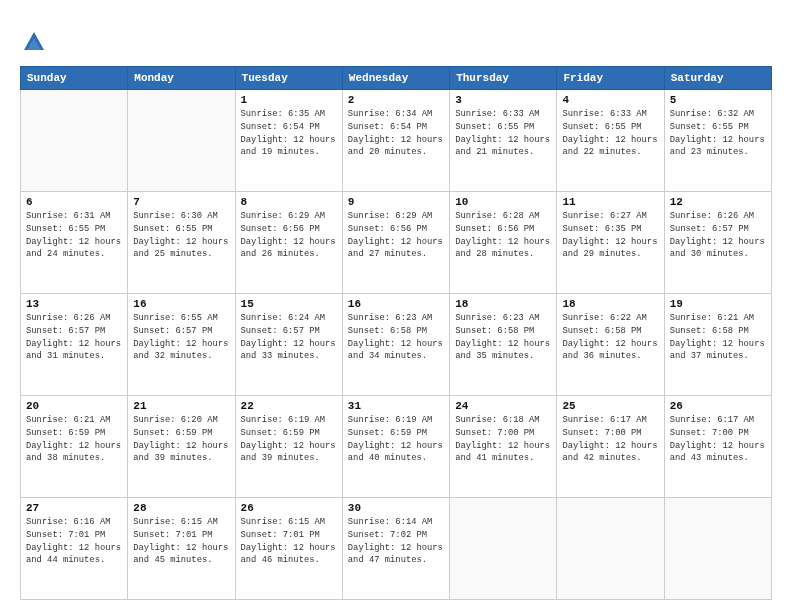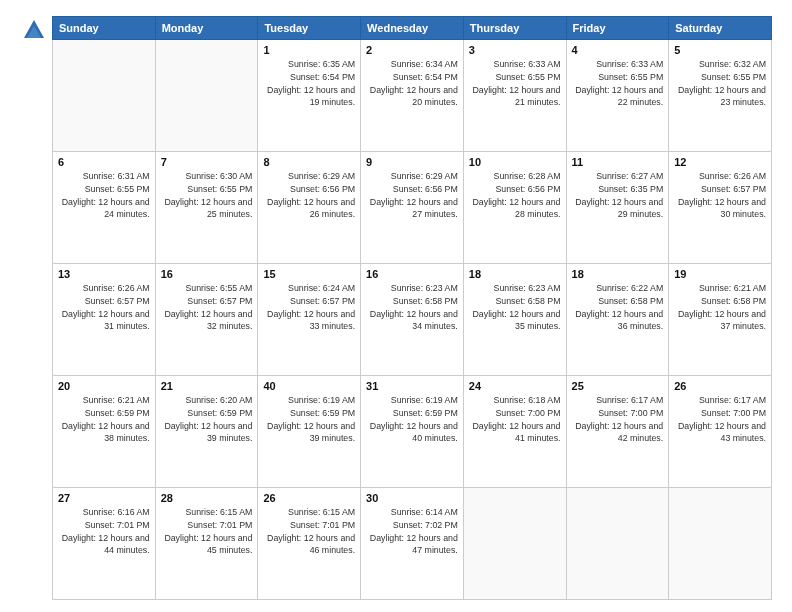--- a/index.html
+++ b/index.html
@@ -6,23 +6,24 @@
     body {
       font-family: Arial, sans-serif;
       background: #fff;
       width: 792px;
       height: 612px;
       overflow: hidden;
     }
     .page {
       width: 792px;
       height: 612px;
-      padding: 16px 20px 12px 20px;
+      padding: 28px 20px 12px 20px;
       display: flex;
-      flex-direction: row;
+      flex-direction: column;
+      font-family: Liberation Mono, monospace;
     }
     .header {
       display: flex;
       justify-content: space-between;
       align-items: flex-start;
       margin-bottom: 10px;
     }
     .logo {
       display: flex;
       align-items: center;
@@ -89,21 +90,20 @@
       font-size: 11px;
       font-weight: bold;
       color: #111;
       display: block;
       margin-bottom: 2px;
     }
     .day-info {
       font-size: 8.8px;
       line-height: 1.45;
       color: #333;
-      text-align: right;
     }
     .empty-cell {
       background: #f9f9f9;
     }
   </style>
 </head>
 <body>
 
 <div class="page">
   <div class="header">
@@ -265,21 +265,21 @@
 Sunset: 6:59 PM
 Daylight: 12 hours and 38 minutes.</div>
           </td>
           <td>
             <span class="day-num">21</span>
             <div class="day-info">Sunrise: 6:20 AM
 Sunset: 6:59 PM
 Daylight: 12 hours and 39 minutes.</div>
           </td>
           <td>
-            <span class="day-num">40</span>
+            <span class="day-num">22</span>
             <div class="day-info">Sunrise: 6:19 AM
 Sunset: 6:59 PM
 Daylight: 12 hours and 39 minutes.</div>
           </td>
           <td>
             <span class="day-num">31</span>
             <div class="day-info">Sunrise: 6:19 AM
 Sunset: 6:59 PM
 Daylight: 12 hours and 40 minutes.</div>
           </td>

